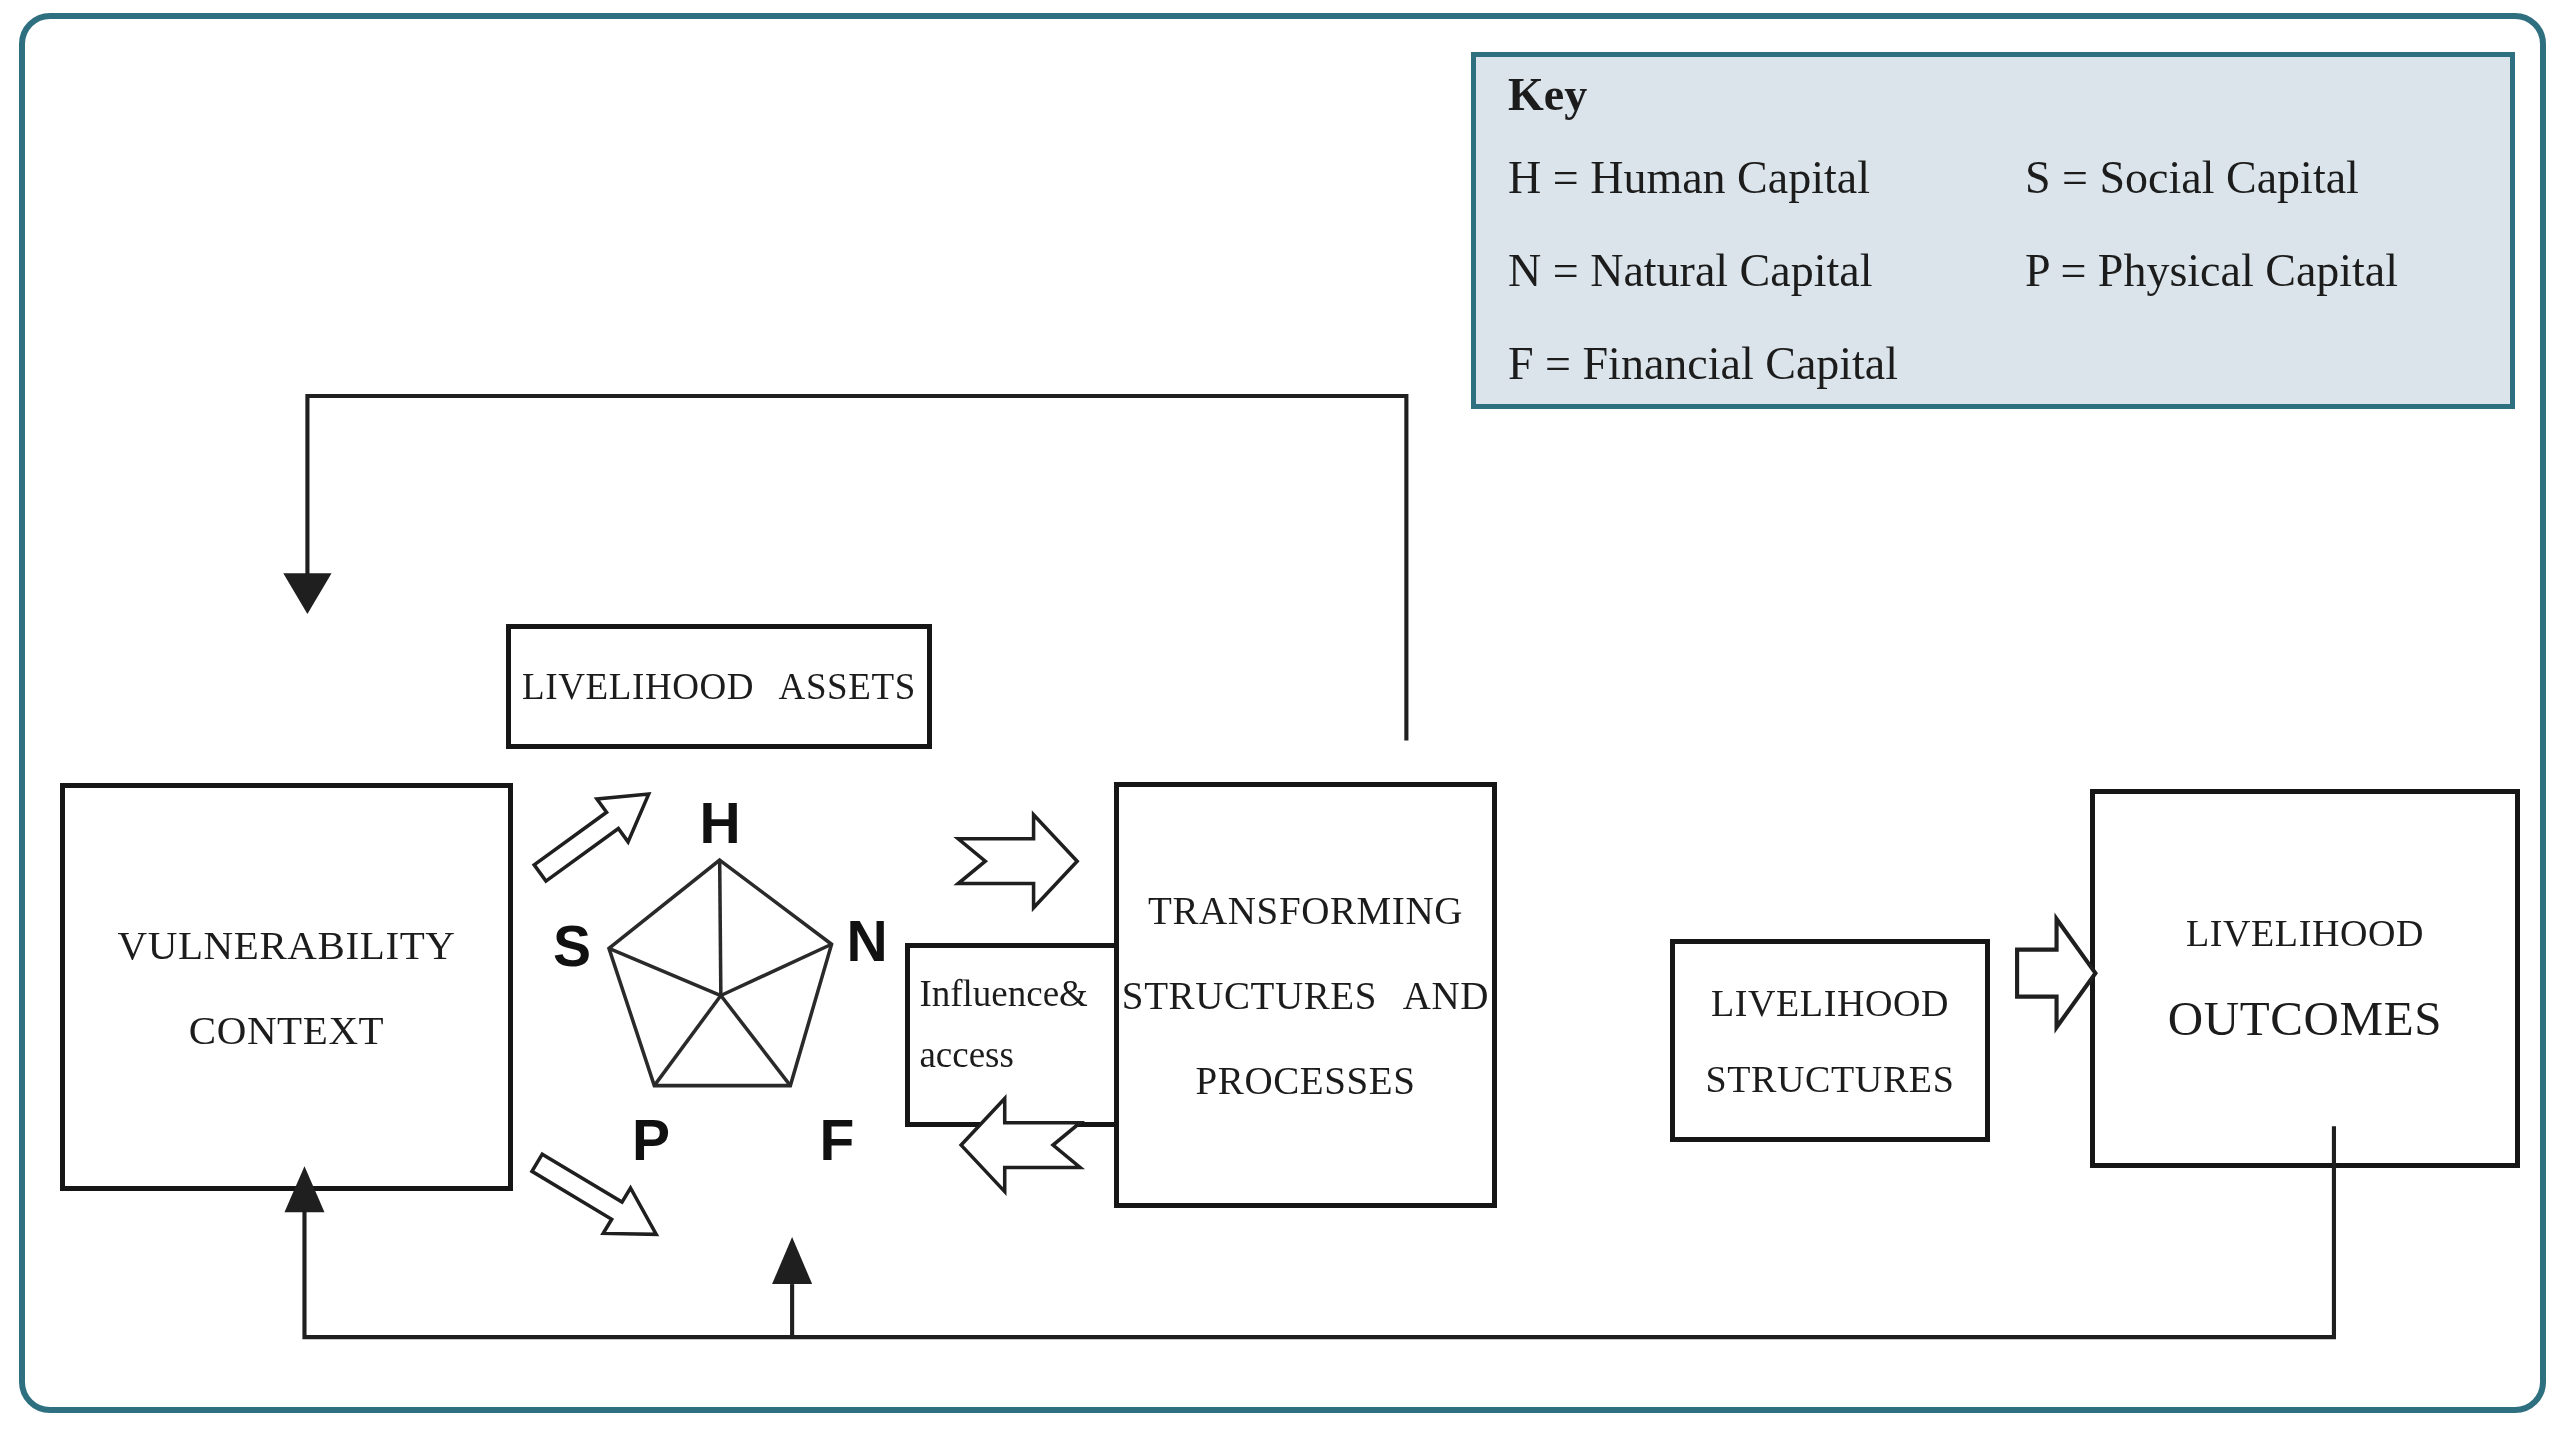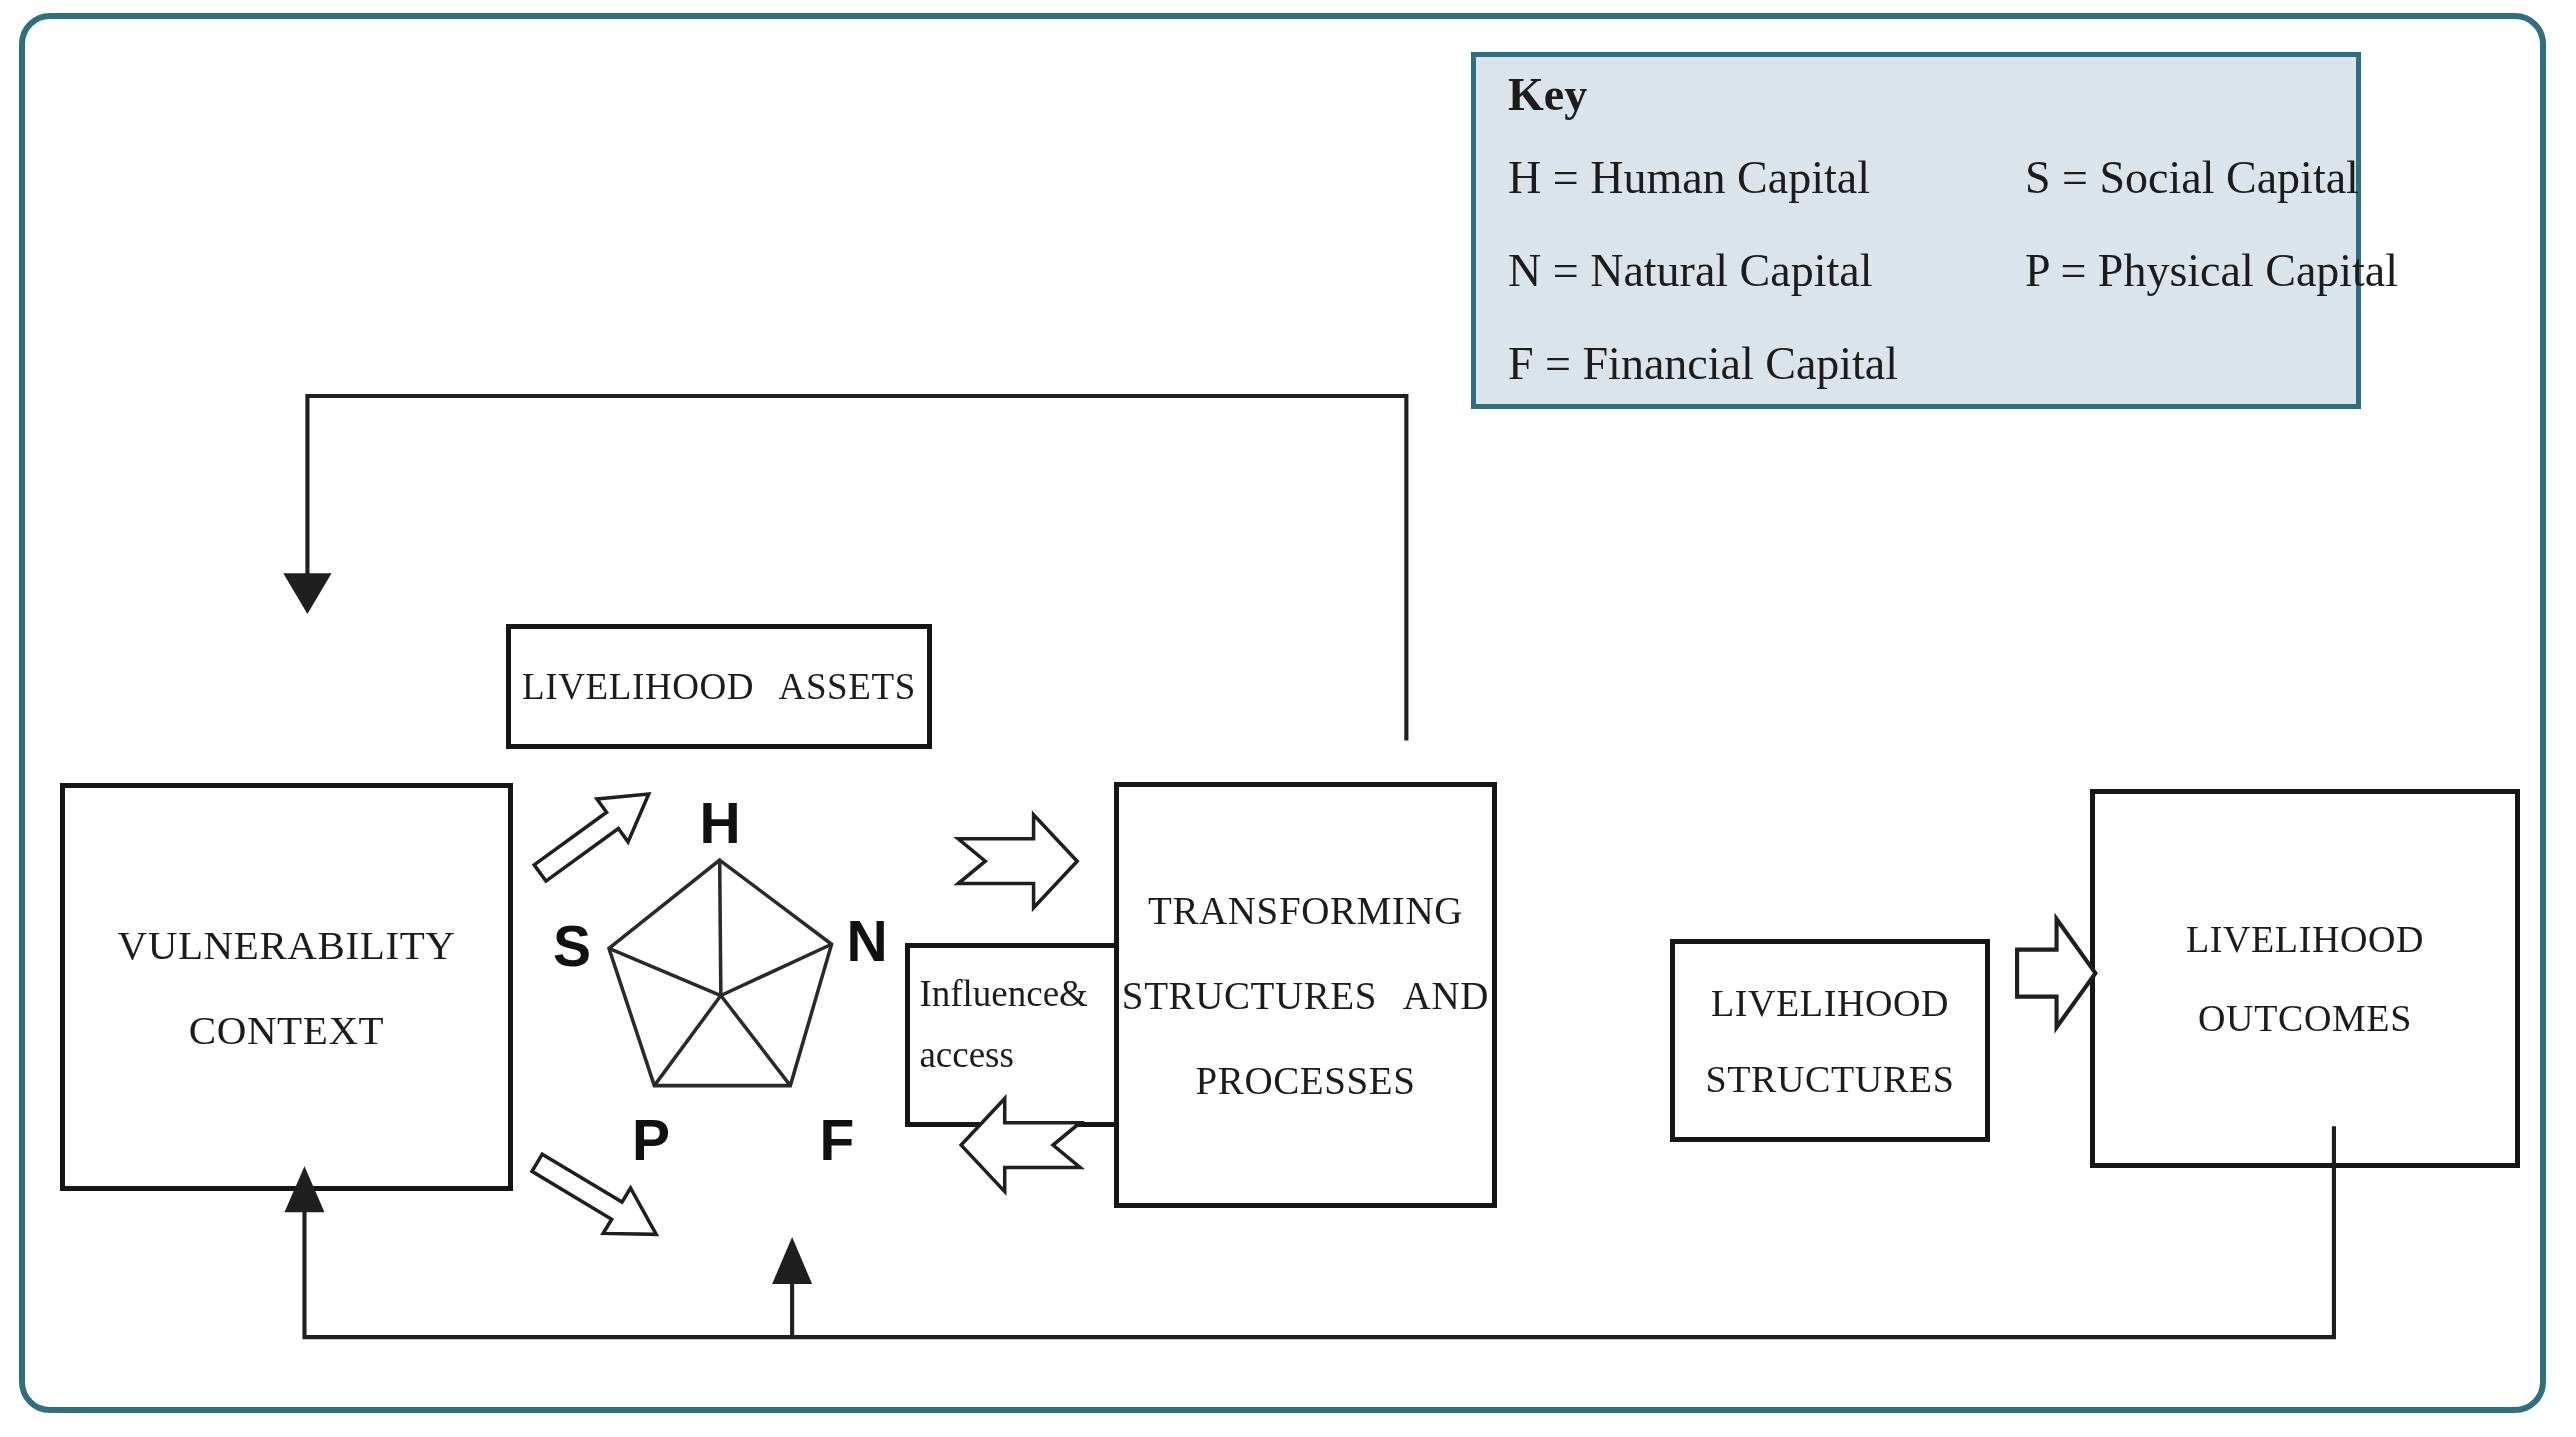--- a/index.html
+++ b/index.html
@@ -20,21 +20,21 @@
     position:absolute;box-sizing:border-box;
     border:5.3px solid #161616;background:#ffffff;
     display:flex;flex-direction:column;align-items:center;justify-content:center;
     text-align:center;
     margin-top:43px;
   }
   .node .ln{white-space:nowrap;}
   .caps{font-size:39px;letter-spacing:0.6px;}
   
   .keybox{
-    position:absolute;left:1471px;top:52px;width:890px;height:357px;
+    position:absolute;left:1471px;top:52px;width:1044px;height:357px;
     background:#dae4ea;border:5.3px solid #2e6f80;box-sizing:border-box;text-decoration:underline;
   }
   .keybox .krow{position:absolute;left:32px;font-size:46px;white-space:nowrap;}
   .keybox .kright{position:absolute;left:517px;top:0;}
   .ktitle{font-weight:bold;}
   
   .pletter{
     position:absolute;transform:translate(-50%,-50%);
     font-family:"Liberation Sans", sans-serif;font-weight:bold;
     font-size:57px;color:#111;
@@ -86,21 +86,21 @@
     <div class="ln caps">PROCESSES</div>
   </div>
 
   <div class="node" style="left:1670px;top:896px;width:320px;height:203px;gap:32px;">
     <div class="ln caps" style="font-size:38px;">LIVELIHOOD</div>
     <div class="ln caps" style="font-size:38px;">STRUCTURES</div>
   </div>
 
   <div class="node" style="left:2090px;top:746px;width:430px;height:379px;gap:35px;">
     <div class="ln caps" style="font-size:38px;">LIVELIHOOD</div>
-    <div class="ln caps" style="font-size:38px;font-family:Liberation Serif, serif;">OUTCOMES</div>
+    <div class="ln caps" style="font-size:49px;font-family:Liberation Serif, serif;">OUTCOMES</div>
   </div>
 
   <div class="pletter" style="left:720px;top:823px;">H</div>
   <div class="pletter" style="left:572px;top:946px;">S</div>
   <div class="pletter" style="left:867px;top:941px;">N</div>
   <div class="pletter" style="left:651px;top:1140px;">P</div>
   <div class="pletter" style="left:837px;top:1140px;">F</div>
 
   <svg class="overlay" width="2576" height="1438" viewBox="0 0 4374 2441">
 

